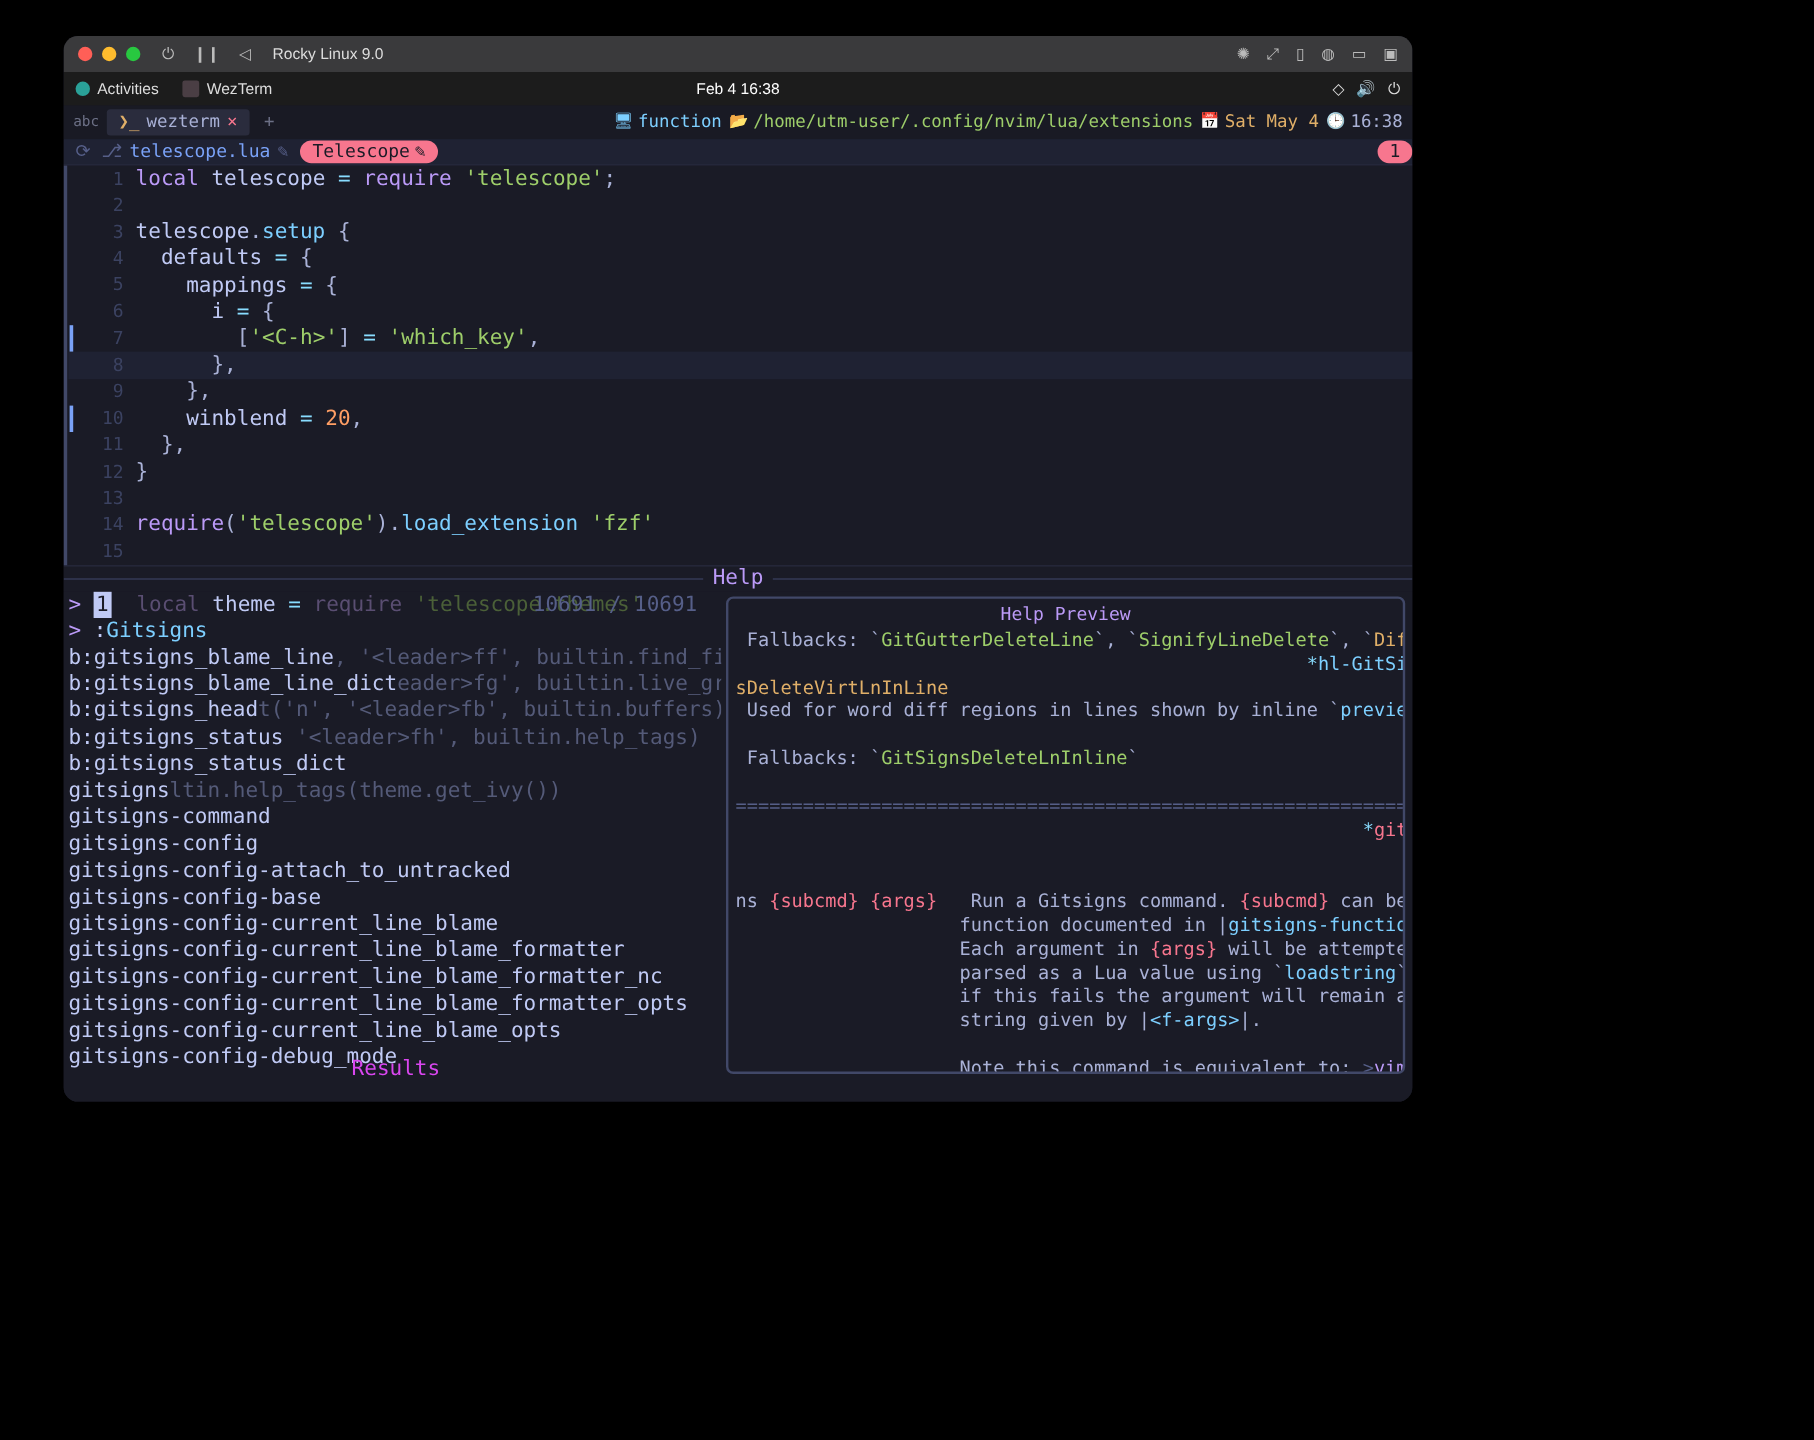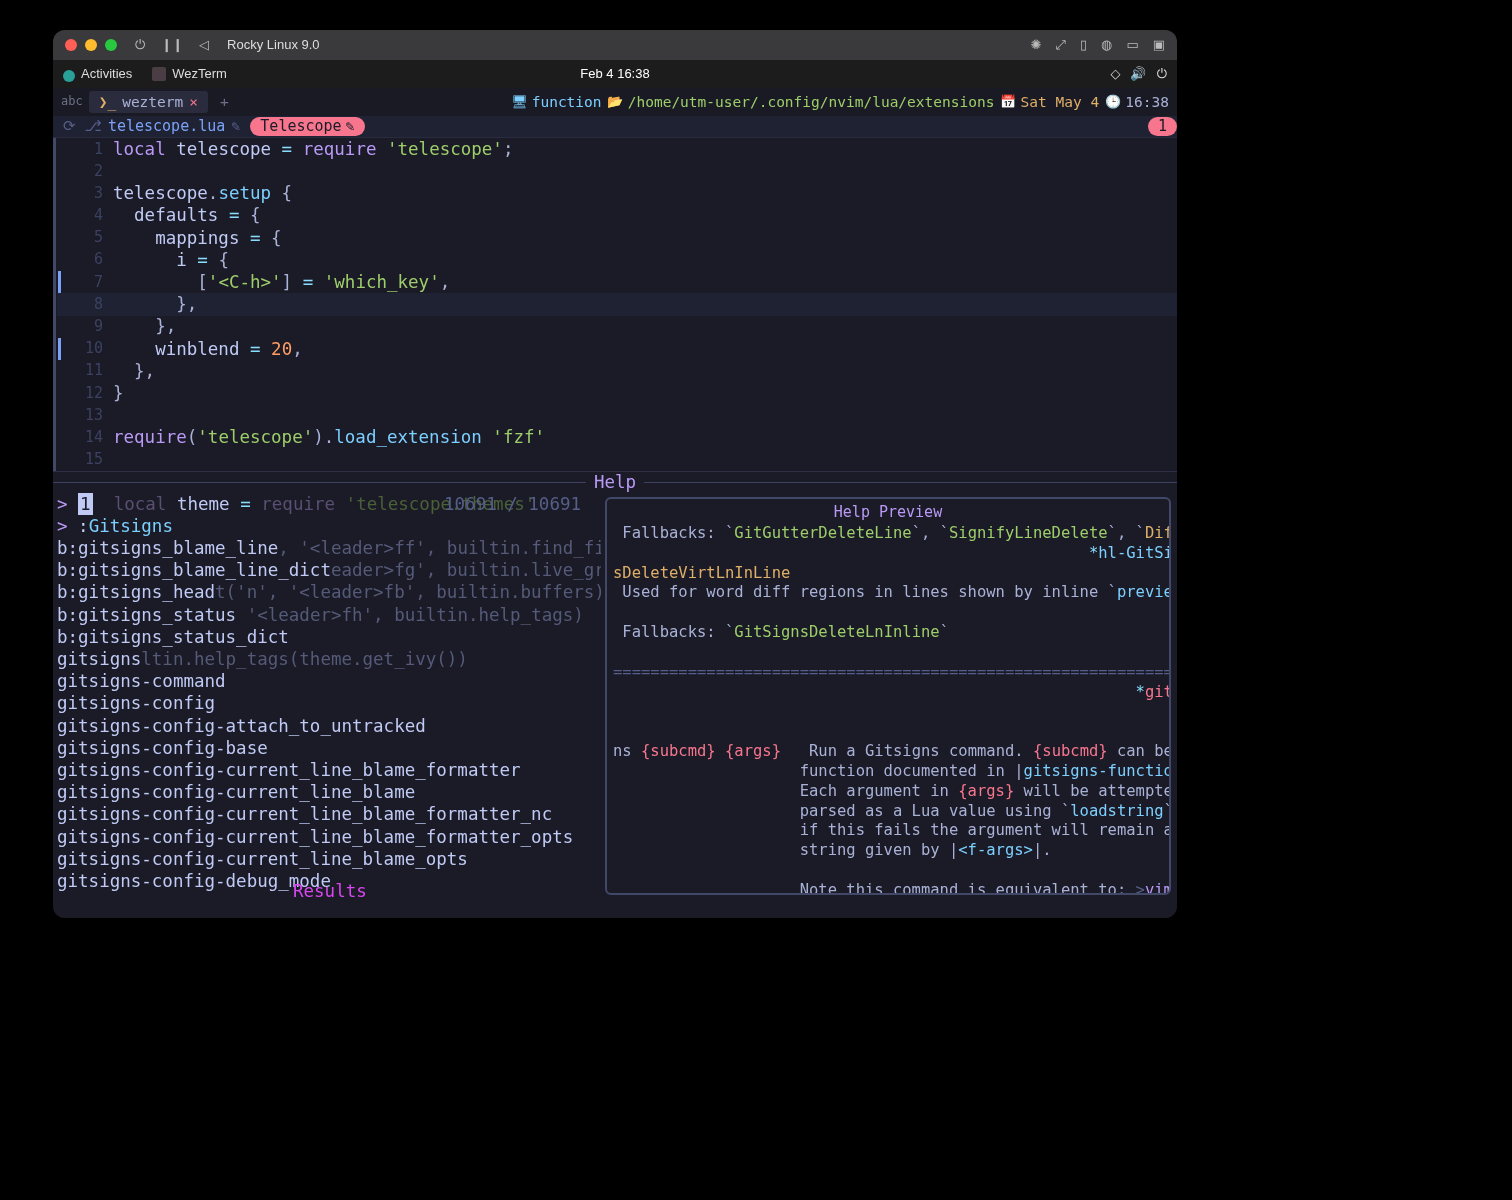--- a/index.html
+++ b/index.html
@@ -21,21 +21,21 @@
     font-size:13px; font-weight:500;
   }
   .traffic { display:flex; gap:8px; }
   .tl { width:12px; height:12px; border-radius:50%; }
   .tl.r{background:#ff5f57}.tl.y{background:#febc2e}.tl.g{background:#28c840}
   .tb-icons{display:flex;gap:16px;margin-left:18px;color:#bbb;font-size:13px}
   .tb-title{margin-left:18px}
   .tb-right{margin-left:auto;display:flex;gap:14px;color:#bbb;font-size:13px}
   
   .panel{height:28px;background:#1c1c1c;display:flex;align-items:center;color:#ddd;font-family:-apple-system,sans-serif;font-size:13px;padding:0 10px}
-  .panel .act{display:flex;align-items:flex-end;gap:6px}
+  .panel .act{display:flex;align-items:center;gap:6px}
   .panel .dot{width:12px;height:12px;border-radius:50%;background:#2aa198;display:inline-block}
   .panel .wez{margin-left:20px;display:flex;align-items:center;gap:6px}
   .panel .wez-badge{width:14px;height:14px;background:#4a3e44;border-radius:2px}
   .panel .clock{position:absolute;left:50%;transform:translateX(-50%);color:#fff}
   .panel .sys{margin-left:auto;display:flex;gap:10px;color:#ddd}
 
   
   .tabbar{height:28px;background:#191a24;display:flex;align-items:center;font-size:14.5px;padding:0 8px;color:#6c7086}
   .tabbar .abc{color:#6c7086;font-size:12px;margin-right:6px}
   .tab-active{background:#2a2c3d;color:#f7768e;padding:2px 10px;display:flex;align-items:center;gap:6px;border-radius:3px}
@@ -268,22 +268,22 @@
           <div class="result-row">  <span class="rc-pre">b:gitsigns_blame_line</span><span class="rc-dim">, '&lt;leader&gt;ff', builtin.find_files)</span></div>
           <div class="result-row">  <span class="rc-pre">b:gitsigns_blame_line_dict</span><span class="rc-dim">eader&gt;fg', builtin.live_grep)</span></div>
           <div class="result-row">  <span class="rc-pre">b:gitsigns_head</span><span class="rc-dim">t('n', '&lt;leader&gt;fb', builtin.buffers)</span></div>
           <div class="result-row">  <span class="rc-pre">b:gitsigns_status</span><span class="rc-dim"> '&lt;leader&gt;fh', builtin.help_tags)</span></div>
           <div class="result-row">  <span class="rc-pre">b:gitsigns_status_dict</span><span class="rc-dim"></span></div>
           <div class="result-row">  <span class="rc-pre">gitsigns</span><span class="rc-dim">ltin.help_tags(theme.get_ivy())</span></div>
           <div class="result-row">  <span class="rc-pre">gitsigns-command</span><span class="rc-dim"></span></div>
           <div class="result-row">  <span class="rc-pre">gitsigns-config</span><span class="rc-dim"></span></div>
           <div class="result-row">  <span class="rc-pre">gitsigns-config-attach_to_untracked</span><span class="rc-dim"></span></div>
           <div class="result-row">  <span class="rc-pre">gitsigns-config-base</span><span class="rc-dim"></span></div>
+          <div class="result-row">  <span class="rc-pre">gitsigns-config-current_line_blame</span><span class="rc-dim"></span></div>
           <div class="result-row">  <span class="rc-pre">gitsigns-config-current_line_blame_formatter</span><span class="rc-dim"></span></div>
-          <div class="result-row">  <span class="rc-pre">gitsigns-config-current_line_blame</span><span class="rc-dim"></span></div>
           <div class="result-row">  <span class="rc-pre">gitsigns-config-current_line_blame_formatter_nc</span><span class="rc-dim"></span></div>
           <div class="result-row">  <span class="rc-pre">gitsigns-config-current_line_blame_formatter_opts</span><span class="rc-dim"></span></div>
           <div class="result-row">  <span class="rc-pre">gitsigns-config-current_line_blame_opts</span><span class="rc-dim"></span></div>
           <div class="result-row">  <span class="rc-pre">gitsigns-config-debug_mode</span><span class="rc-dim"></span></div>
         </div>
       <div class="res-label">Results</div>
     </div>
     <div class="scope-right">
       <div class="preview-box">
         <div class="preview-title">Help Preview</div>

